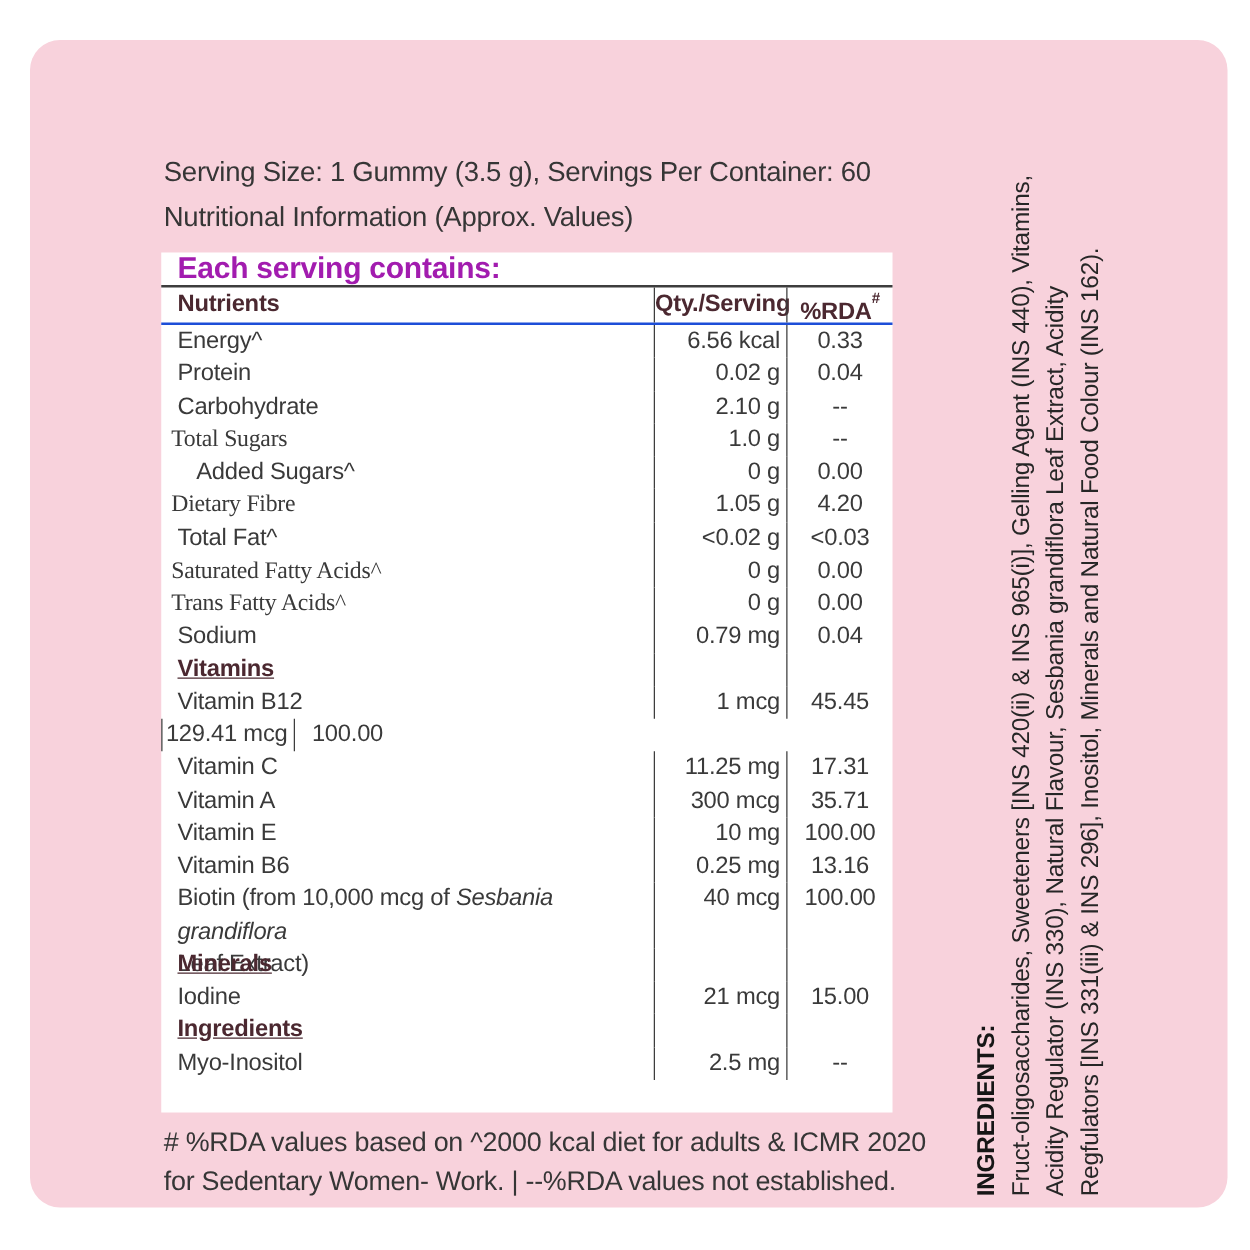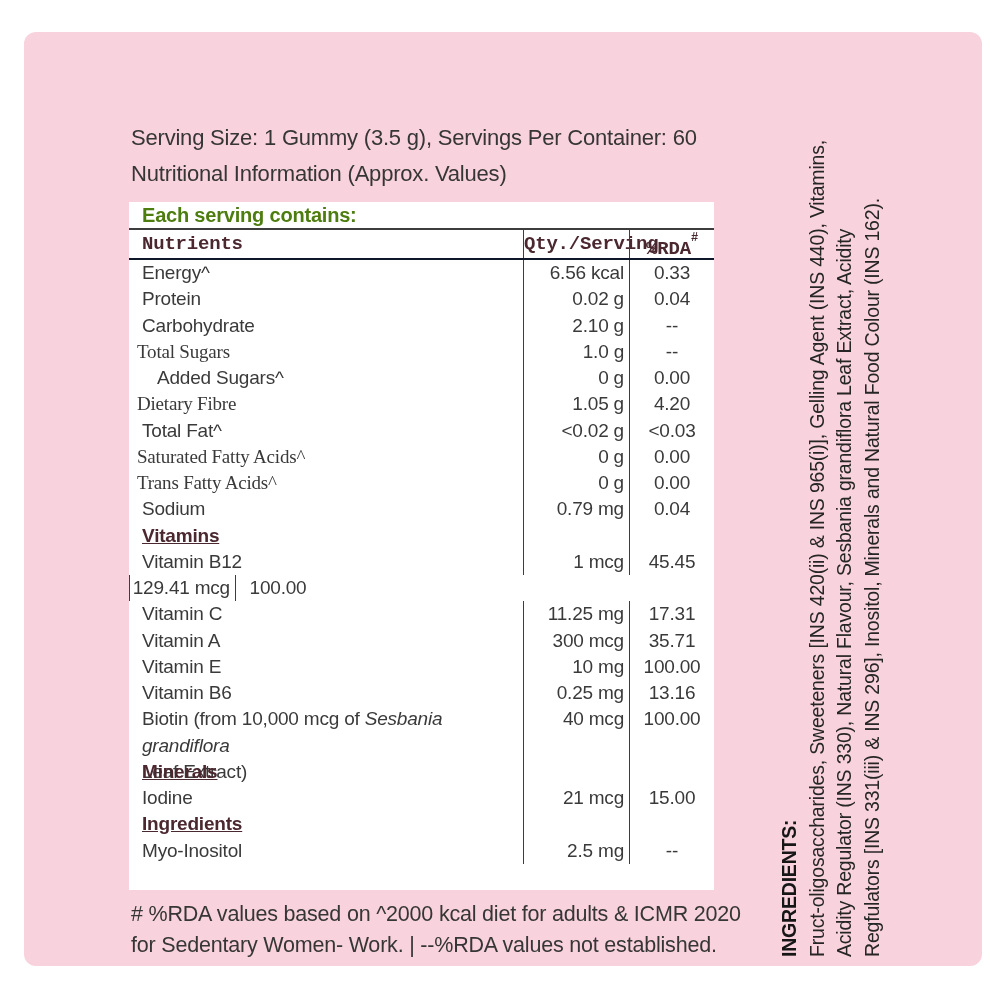--- a/index.html
+++ b/index.html
@@ -1,30 +1,30 @@
 <!DOCTYPE html>
 <html><head>
 <meta charset="utf-8">
 <style>
   * { margin:0; padding:0; box-sizing:border-box; }
   html,body { width:1000px; height:1000px; background:#ffffff; font-family:"Liberation Sans", sans-serif; }
   .stage { position:relative; width:1000px; height:1000px; overflow:hidden; }
 
   .card { position:absolute; left:24px; top:32px; width:958px; height:934px;
-          background:#f8d2dc; border-radius:12px; }
+          background:#f8d2dc; border-radius:24px; }
 
   .top-header { position:absolute; left:107px; top:88px; font-size:22px; line-height:36px;
                 color:#363636; letter-spacing:-0.2px; }
 
   .ntable { position:absolute; left:105px; top:170px; width:585px; height:688px;
             background:#ffffff; color:#3a3a3a; letter-spacing:-0.2px; }
   .tbl-title { height:28px; line-height:26px; padding-left:13px; font-weight:bold;
-               color:#4d7c0f; font-size:20px; border-bottom:2px solid #3d3d3d; }
+               color:#a21caf; font-size:24px; border-bottom:2px solid #3d3d3d; }
   .tbl-head { display:flex; height:30px; line-height:28px; font-weight:bold; color:#4b2830;
-              font-size:19px; border-bottom:2px solid #0f172a;font-family:Liberation Mono, monospace; }
+              font-size:19px; border-bottom:2px solid #1d4ed8; }
   .tbl-body { height:630px; }
 
   .c-name { width:394px; padding-left:13px; }
   .c-qty  { width:106px; border-left:1.5px solid #3d3d3d; text-align:right; padding-right:5px; }
   .c-rda  { width:85px;  border-left:1.5px solid #3d3d3d; text-align:center; }
   .tbl-head .c-qty { text-align:center; padding-right:0; }
 
   .trow { display:flex; height:26.25px; font-size:19px; line-height:26.25px; }
   .trow.twoline { height:52.5px; }
   .trow .c-name { line-height:26.25px; }

